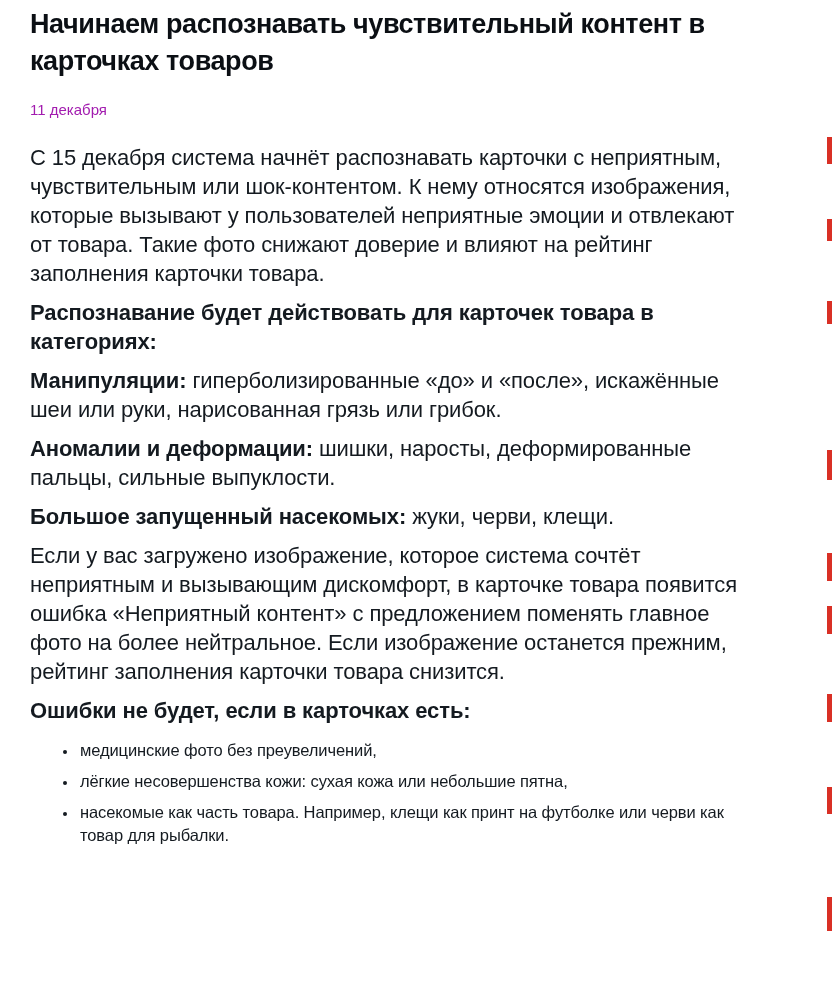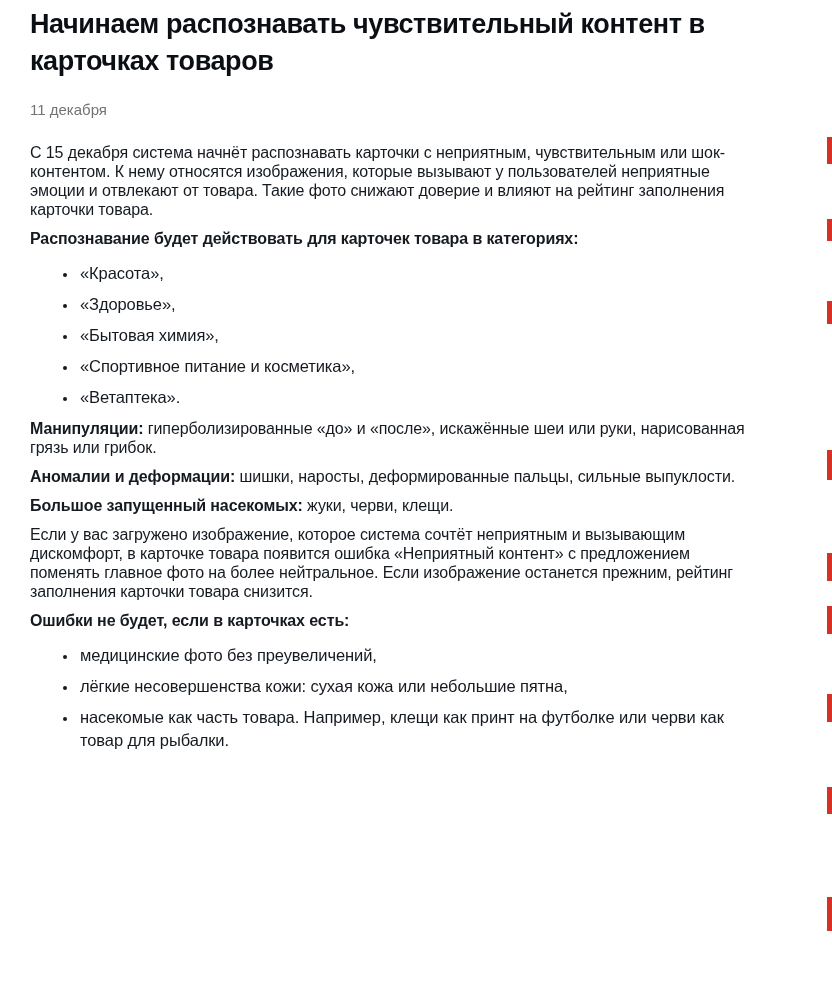--- a/index.html
+++ b/index.html
@@ -30,22 +30,22 @@
     max-width: 700px;
   }
   .date {
     margin-top: 20px;
     font-size: 15px;
     line-height: 20px;
     color: #8f99a3;
   }
   p.body {
     margin: 10px 0 0;
-    font-size: 16px;
-    line-height: 19px;
+    font-size: 22px;
+    line-height: 29px;
     letter-spacing: -0.1px;
     max-width: 772px;
   }
   p.intro { margin-top: 23px; }
   p.bold, .lead { font-weight: 700; }
   ul.bullets {
     margin: 14px 0 0;
     padding: 0 0 0 48px;
     max-width: 740px;
   }
@@ -65,33 +65,26 @@
     width: 5px;
   }
 </style>
 </head>
 <body style="color: rgb(20, 26, 32);">
 
 <main class="page">
 
   <h1 class="title">Начинаем распознавать чувствительный контент в карточках товаров</h1>
 
-  <div class="date" style="color: #737373;">11 декабря</div>
+  <div class="date" style="color: #a21caf;">11 декабря</div>
 
   <p class="body intro">С 15 декабря система начнёт распознавать карточки с неприятным, чувствительным или шок-контентом. К нему относятся изображения, которые вызывают у пользователей неприятные эмоции и отвлекают от товара. Такие фото снижают доверие и влияют на рейтинг заполнения карточки товара.</p>
 
   <p class="body bold">Распознавание будет действовать для карточек товара в категориях:</p>
 
-  <ul class="bullets">
-    <li>«Красота»,</li>
-    <li>«Здоровье»,</li>
-    <li>«Бытовая химия»,</li>
-    <li>«Спортивное питание и косметика»,</li>
-    <li>«Ветаптека».</li>
-  </ul>
 
 
 
 
   <p class="body"><span class="lead">Манипуляции:</span><span> гиперболизированные «до» и «после», искажённые шеи или руки, нарисованная грязь или грибок.</span></p>
 
   <p class="body"><span class="lead">Аномалии и деформации:</span><span> шишки, наросты, деформированные пальцы, сильные выпуклости.</span></p>
 
   <p class="body"><span class="lead">Большое запущенный насекомых:</span><span> жуки, черви, клещи.</span></p>
 

